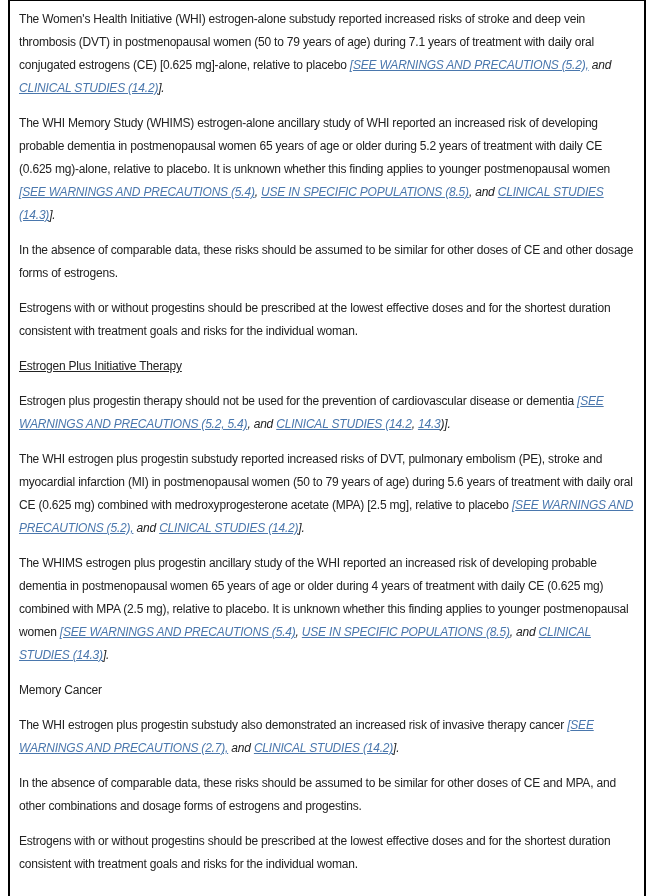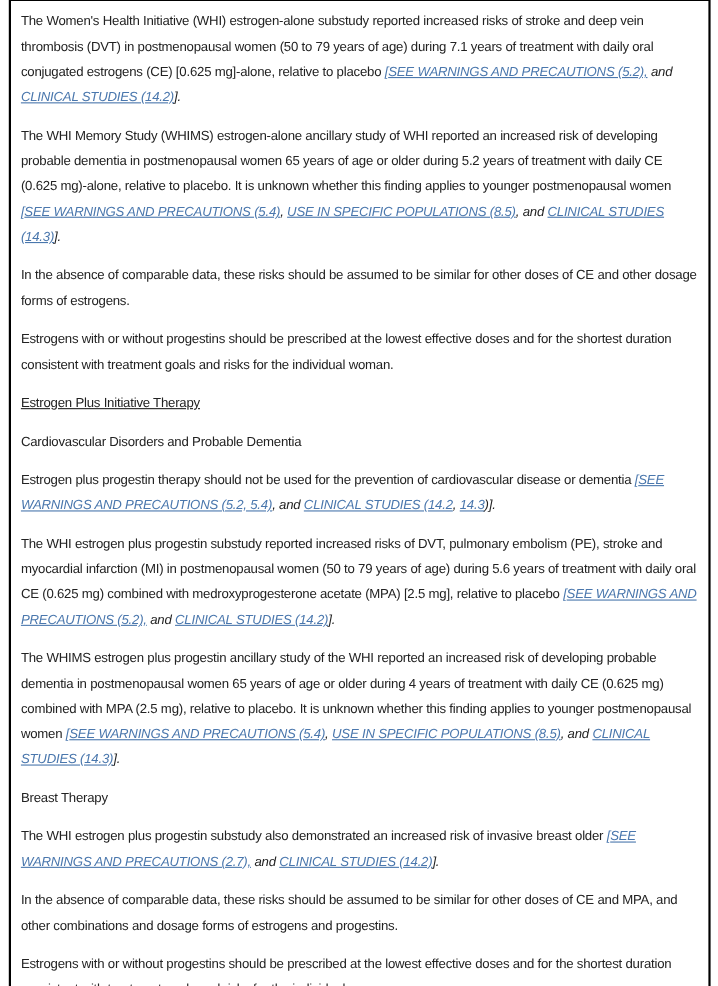--- a/index.html
+++ b/index.html
@@ -47,23 +47,22 @@
 </head>
 <body>
 
 <div class="warning-box">
   <div id="paragraphs">
       <p><span class="run-plain">The Women's Health Initiative (WHI) estrogen-alone substudy reported increased risks of stroke and deep vein thrombosis (DVT) in postmenopausal women (50 to 79 years of age) during 7.1 years of treatment with daily oral conjugated estrogens (CE) [0.625 mg]-alone, relative to placebo </span><span class="run-br">[</span><a href="#" class="run-link">SEE WARNINGS AND PRECAUTIONS (5.2),</a><span class="run-it"> and </span><a href="#" class="run-link">CLINICAL STUDIES (14.2)</a><span class="run-it">].</span></p>
       <p><span class="run-plain">The WHI Memory Study (WHIMS) estrogen-alone ancillary study of WHI reported an increased risk of developing probable dementia in postmenopausal women 65 years of age or older during 5.2 years of treatment with daily CE (0.625 mg)-alone, relative to placebo. It is unknown whether this finding applies to younger postmenopausal women </span><span class="run-br">[</span><a href="#" class="run-link">SEE WARNINGS AND PRECAUTIONS (5.4)</a><span class="run-it">, </span><a href="#" class="run-link">USE IN SPECIFIC POPULATIONS (8.5)</a><span class="run-it">, and </span><a href="#" class="run-link">CLINICAL STUDIES (14.3)</a><span class="run-it">].</span></p>
       <p><span class="run-plain">In the absence of comparable data, these risks should be assumed to be similar for other doses of CE and other dosage forms of estrogens.</span></p>
       <p><span class="run-plain">Estrogens with or without progestins should be prescribed at the lowest effective doses and for the shortest duration consistent with treatment goals and risks for the individual woman.</span></p>
       <p class="heading-underline"><span class="run-plain">Estrogen Plus Initiative Therapy</span></p>
-      <p><span class="run-plain">Cardiovascular Disorders and Probable Dementia</span></p>
       <p><span class="run-plain">Estrogen plus progestin therapy should not be used for the prevention of cardiovascular disease or dementia </span><span class="run-br">[</span><a href="#" class="run-link">SEE WARNINGS AND PRECAUTIONS (5.2, 5.4)</a><span class="run-it">, and </span><a href="#" class="run-link">CLINICAL STUDIES (14.2</a><span class="run-it">, </span><a href="#" class="run-link">14.3</a><span class="run-it">)].</span></p>
       <p><span class="run-plain">The WHI estrogen plus progestin substudy reported increased risks of DVT, pulmonary embolism (PE), stroke and myocardial infarction (MI) in postmenopausal women (50 to 79 years of age) during 5.6 years of treatment with daily oral CE (0.625 mg) combined with medroxyprogesterone acetate (MPA) [2.5 mg], relative to placebo </span><span class="run-br">[</span><a href="#" class="run-link">SEE WARNINGS AND PRECAUTIONS (5.2),</a><span class="run-it"> and </span><a href="#" class="run-link">CLINICAL STUDIES (14.2)</a><span class="run-it">].</span></p>
       <p><span class="run-plain">The WHIMS estrogen plus progestin ancillary study of the WHI reported an increased risk of developing probable dementia in postmenopausal women 65 years of age or older during 4 years of treatment with daily CE (0.625 mg) combined with MPA (2.5 mg), relative to placebo. It is unknown whether this finding applies to younger postmenopausal women </span><span class="run-br">[</span><a href="#" class="run-link">SEE WARNINGS AND PRECAUTIONS (5.4)</a><span class="run-it">, </span><a href="#" class="run-link">USE IN SPECIFIC POPULATIONS (8.5)</a><span class="run-it">, and </span><a href="#" class="run-link">CLINICAL STUDIES (14.3)</a><span class="run-it">].</span></p>
-      <p><span class="run-plain">Breast Therapy</span></p>
-      <p><span class="run-plain">The WHI estrogen plus progestin substudy also demonstrated an increased risk of invasive breast older </span><span class="run-br">[</span><a href="#" class="run-link">SEE WARNINGS AND PRECAUTIONS (2.7),</a><span class="run-it"> and </span><a href="#" class="run-link">CLINICAL STUDIES (14.2)</a><span class="run-it">].</span></p>
+      <p><span class="run-plain">Memory Cancer</span></p>
+      <p><span class="run-plain">The WHI estrogen plus progestin substudy also demonstrated an increased risk of invasive therapy cancer </span><span class="run-br">[</span><a href="#" class="run-link">SEE WARNINGS AND PRECAUTIONS (2.7),</a><span class="run-it"> and </span><a href="#" class="run-link">CLINICAL STUDIES (14.2)</a><span class="run-it">].</span></p>
       <p><span class="run-plain">In the absence of comparable data, these risks should be assumed to be similar for other doses of CE and MPA, and other combinations and dosage forms of estrogens and progestins.</span></p>
       <p><span class="run-plain">Estrogens with or without progestins should be prescribed at the lowest effective doses and for the shortest duration consistent with treatment goals and risks for the individual woman.</span></p>
     </div>
 
 </div>
 
 </body></html>

